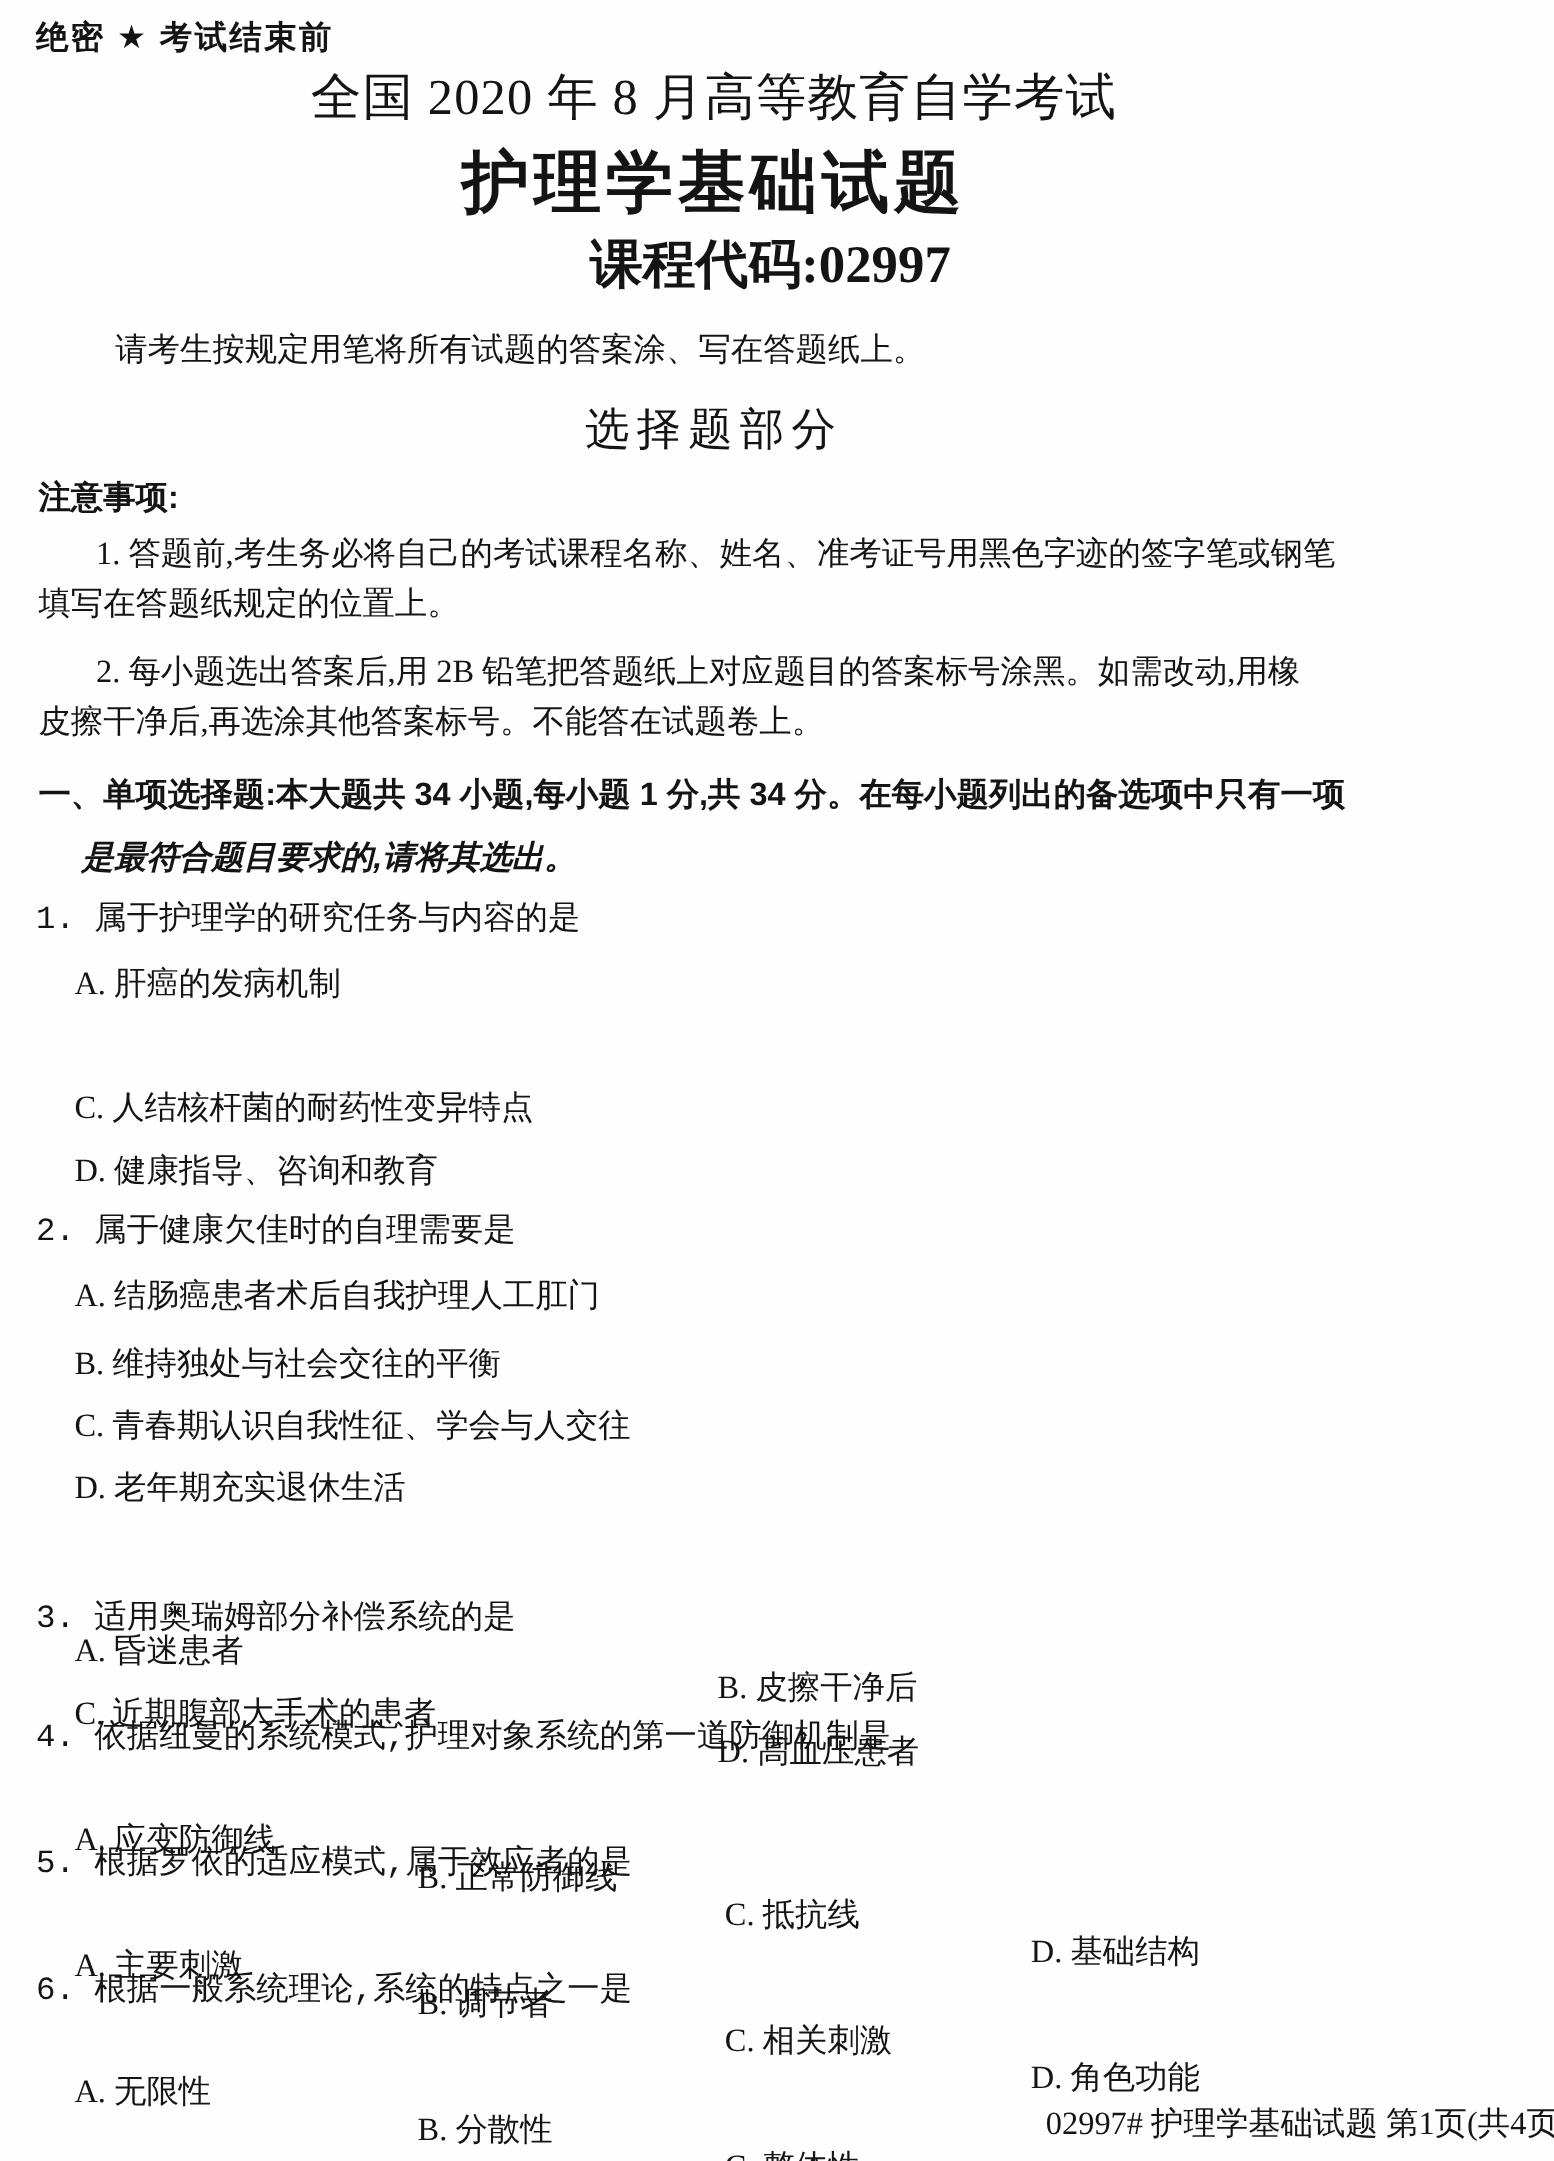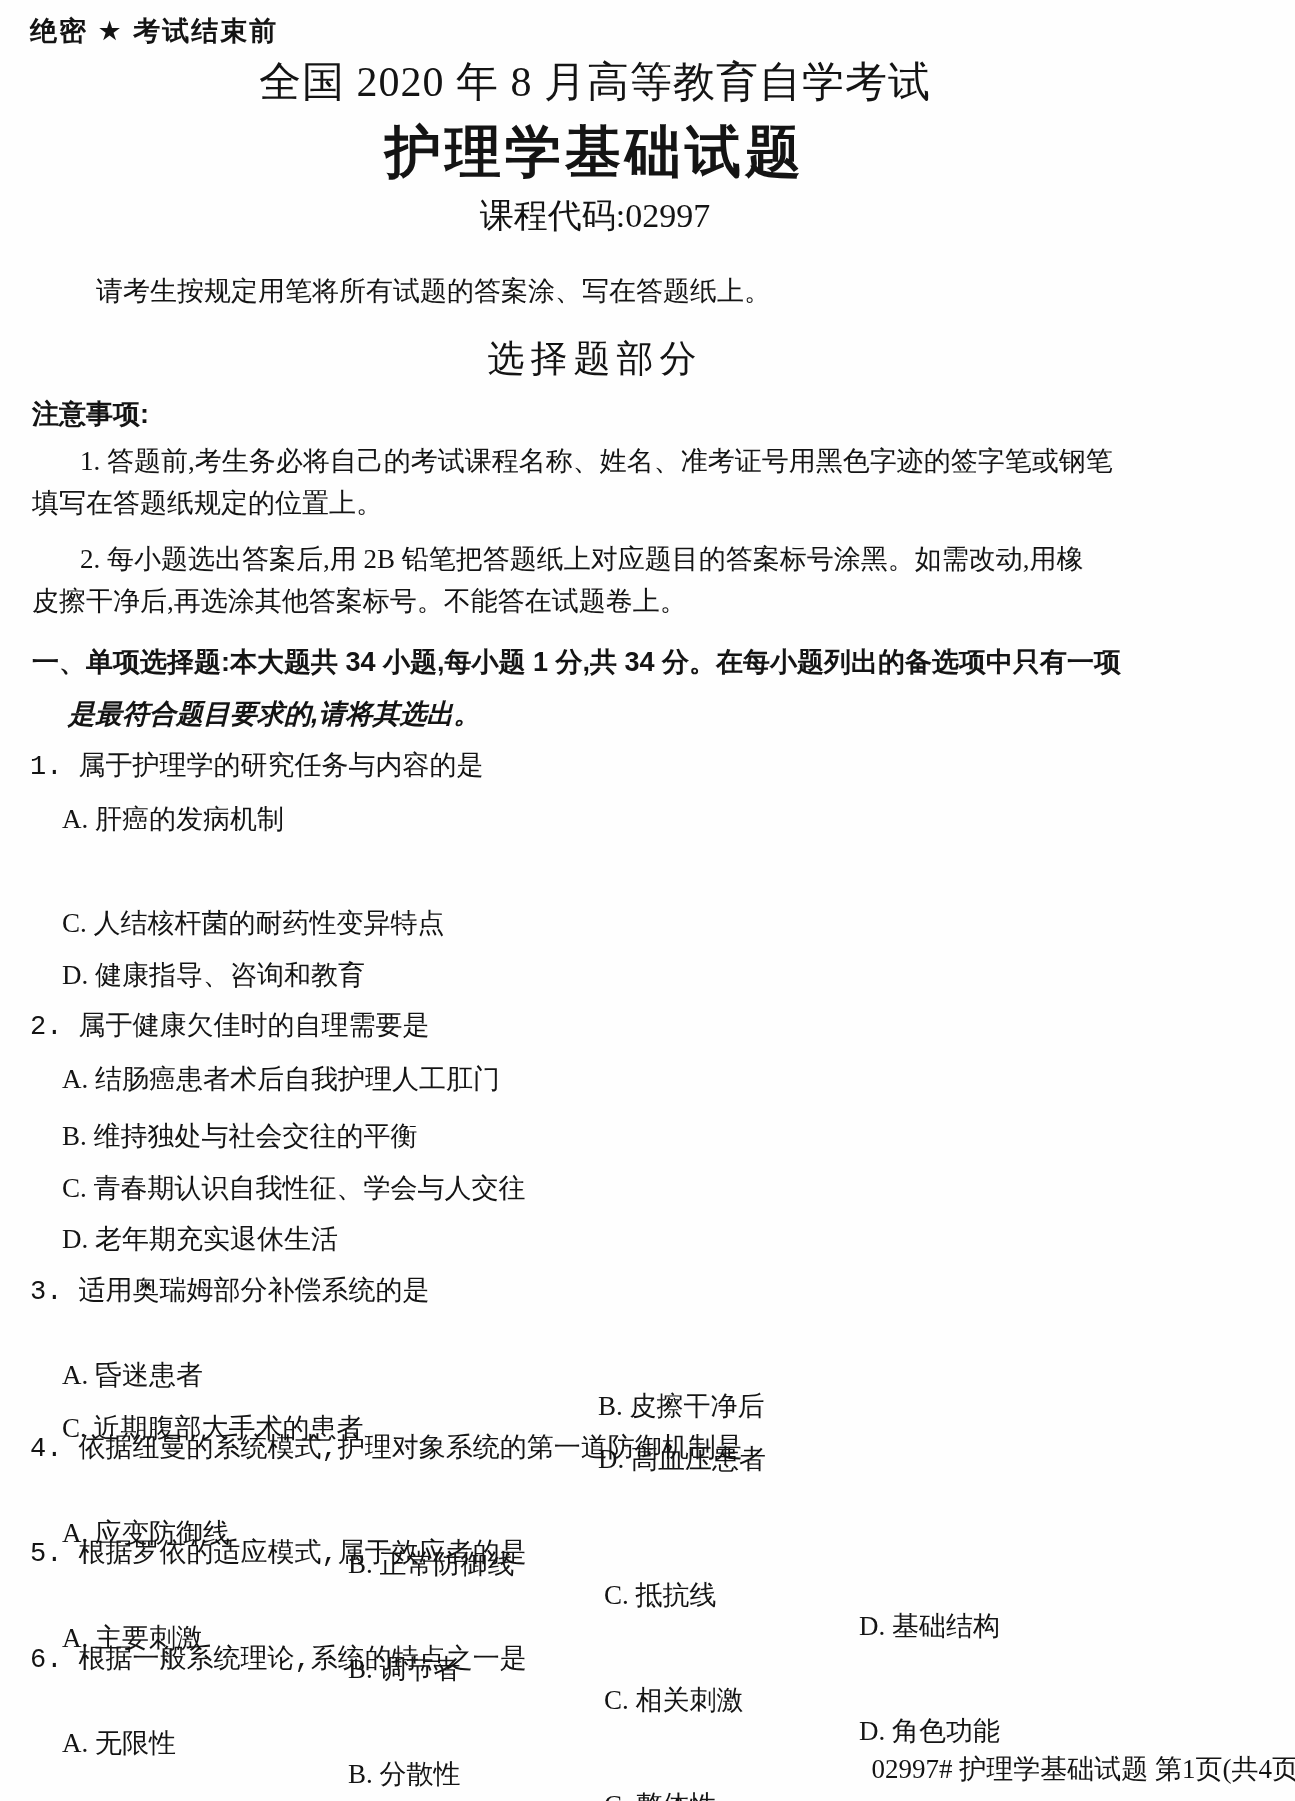--- a/index.html
+++ b/index.html
@@ -12,41 +12,41 @@
   }
   .line { position:absolute; white-space:pre; line-height:1.15; }
   .serif { font-family:"Liberation Serif","DejaVu Serif",serif; }
   .hei   { font-family:"Liberation Sans","DejaVu Sans",sans-serif; font-weight:700; }
   .sans  { font-family:"Liberation Sans","DejaVu Sans",sans-serif; }
   .center { left:0; width:1190px; text-align:center; }
 
   .cls          { left:30px;  top:16px;   font-size:27px; letter-spacing:2px; }
   .title1       { top:58px;   font-size:42px; letter-spacing:1px; }
   .title2       { top:120px;  font-size:56px; letter-spacing:4px; }
-  .course       { top:196px;  font-size:34px; font-weight:400; }
+  .course       { top:196px;  font-size:44px; font-weight:700;padding-left:47px; }
   .instruction  { left:96px;  top:276px;  font-size:27px; }
   .section-title{ top:338px;  font-size:37px; letter-spacing:6px; }
   .notes-head   { left:32px;  top:399px;  font-size:27px; }
   .n1l1 { left:80px; top:446px; font-size:27px; }
   .n1l2 { left:32px; top:488px; font-size:27px; }
   .n2l1 { left:80px; top:544px; font-size:27px; }
   .n2l2 { left:32px; top:586px; font-size:27px; }
   .s1l1 { left:32px; top:647px; font-size:27px; }
   .s1l2 { left:68px; top:699px; font-size:27px;font-style:italic; }
 
   .q    { left:30px; font-size:27px;font-family:Liberation Mono, monospace; }
   .opt  { left:62px; font-size:27px; }
   .optrow { left:0; width:1295px; font-size:27px; }
   .optrow span { position:absolute; white-space:pre; }
   .c1 { left:62px; }  .c2-2col { left:598px; }
   .c2 { left:348px; } .c3 { left:604px; } .c4 { left:859px; }
 
   .q1 { top:752px; }  .q1a { top:804px; } .q1b { top:856px; } .q1c { top:908px; } .q1d { top:960px; }
   .q2 { top:1012px; } .q2a { top:1064px; } .q2b { top:1121px; } .q2c { top:1173px; } .q2d { top:1224px; }
-  .q3 { top:1277px; } .q3r1 { top:1329px; } .q3r2 { top:1382px; }
+  .q3 { top:1335px; } .q3r1 { top:1329px; } .q3r2 { top:1382px; }
   .q4 { top:1434px; } .q4r { top:1487px; }
   .q5 { top:1539px; } .q5r { top:1592px; }
   .q6 { top:1645px; } .q6r { top:1697px; }
 
   .footer { left:0; top:1754px; width:1264px; text-align:right; font-size:27px;padding-left:44px; }
 </style>
 </head>
 <body>
 
 <div class="page">

